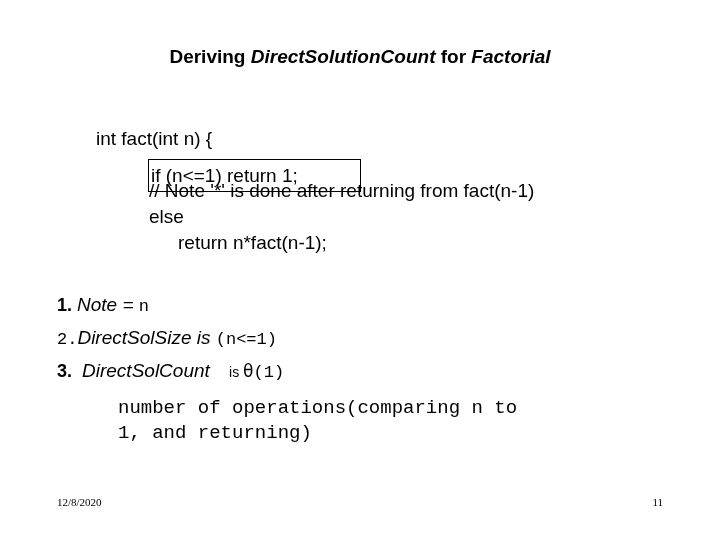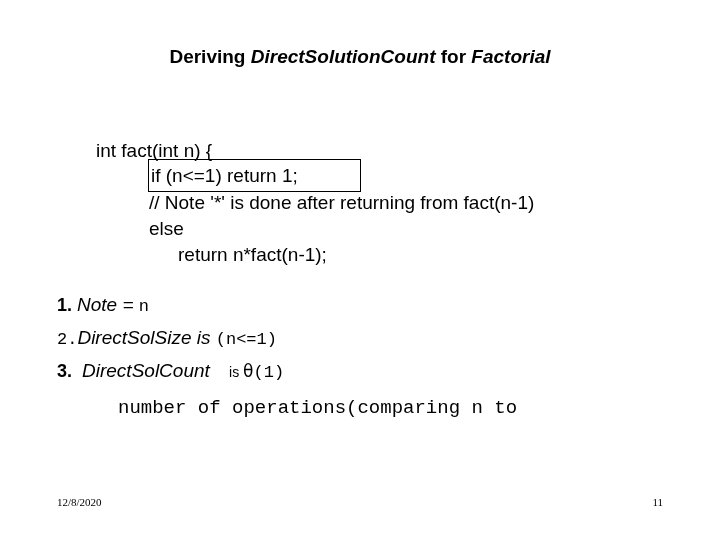--- a/index.html
+++ b/index.html
@@ -44,21 +44,20 @@
 
   
   .code {
     position: absolute;
     left: 96px;
     top: 126px;
     width: 600px;
     font-size: 19px;
     line-height: 26px;
     white-space: nowrap;
-    margin-top: 12px;
   }
   .code-line {
     position: relative;
     height: 26px;
   }
   .code-line.ind1 { padding-left: 53px; }
   .code-line.ind2 { padding-left: 82px; }
 
   .boxed-line {
     position: absolute;
@@ -186,20 +185,21 @@
 
     <div class="list-item">
       <span class="num-bold">3.</span>&nbsp;
       <span class="it-b">DirectSolCount </span><span class="plain">is </span><span class="theta">θ</span><span class="mono">(1)</span>
     </div>
 
   </div>
 
   <div class="para">
     <div class="para-line pind">number of operations(comparing n to</div>
+    <div class="para-line pind">1, and returning)</div>
   </div>
 
   <div class="footer">
     <span class="footer-date">12/8/2020</span>
     <span class="footer-page">11</span>
   </div>
 
 </div>
 
 </body></html>

